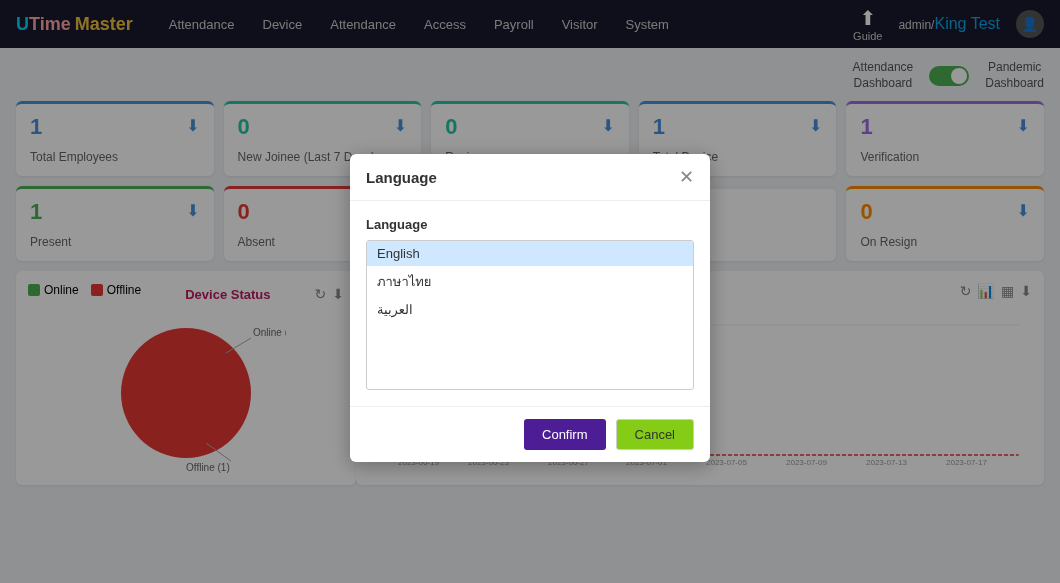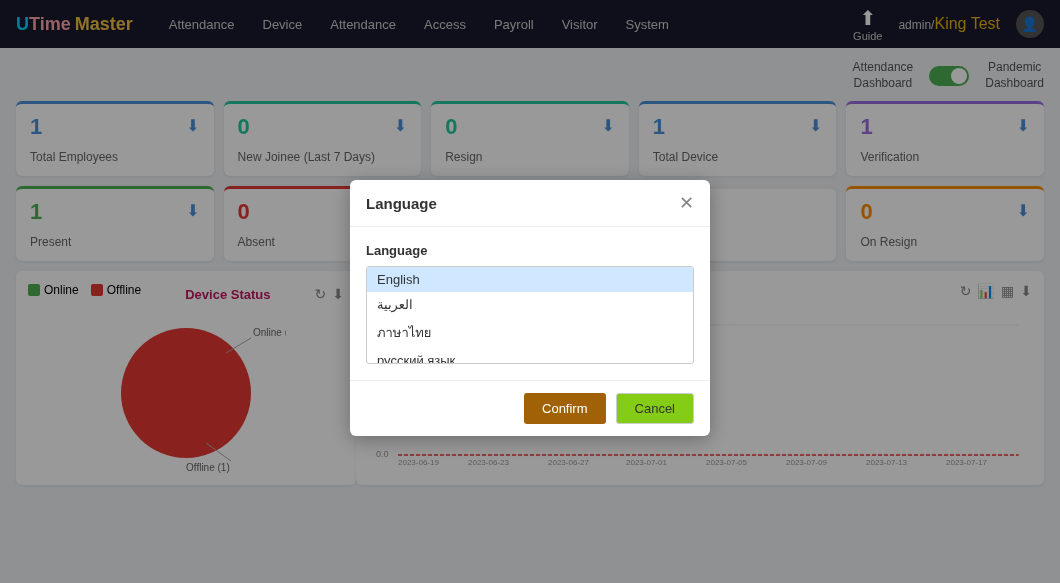--- a/index.html
+++ b/index.html
@@ -41,21 +41,21 @@
     .guide-btn {
       display: flex;
       flex-direction: column;
       align-items: center;
       color: #ccc;
       font-size: 11px;
       cursor: pointer;
     }
     .guide-icon { font-size: 20px; color: #fff; }
     .admin-info { color: #ccc; font-size: 12px; }
-    .admin-name { color: #eab308; }
+    .admin-name { color: #0ea5e9; }
     .user-avatar {
       background: #555;
       border-radius: 50%;
       width: 28px;
       height: 28px;
       display: flex;
       align-items: center;
       justify-content: center;
       color: #fff;
       font-size: 14px;
@@ -214,21 +214,21 @@
       justify-content: space-between;
       padding: 12px 16px;
       border-bottom: 1px solid #eee;
     }
     .modal-title { font-size: 15px; font-weight: bold; color: #333; }
     .modal-close { font-size: 18px; color: #888; cursor: pointer; }
     .modal-body { padding: 16px; }
     .modal-section-label { font-size: 13px; font-weight: bold; color: #333; margin-bottom: 8px; }
     .lang-select {
       width: 100%;
-      height: 98px;
+      height: 150px;
       border: 1px solid #ccc;
       border-radius: 3px;
       font-size: 13px;
       overflow-y: auto;
     }
     .lang-option {
       padding: 5px 10px;
       cursor: pointer;
       color: #333;
     }
@@ -236,21 +236,21 @@
       background: #d0e8ff;
     }
     .modal-footer {
       display: flex;
       justify-content: flex-end;
       gap: 10px;
       padding: 12px 16px;
       border-top: 1px solid #eee;
     }
     .btn-confirm {
-      background: #a16207;
+      background: #4c1d95;
       color: #fff;
       border: none;
       border-radius: 3px;
       padding: 7px 18px;
       font-size: 13px;
       cursor: pointer;
     }
     .btn-cancel {
       background: #84cc16;
       color: #333;
@@ -445,23 +445,22 @@
 <div class="overlay">
   <div class="modal">
     <div class="modal-header">
       <span class="modal-title">Language</span>
       <span class="modal-close">✕</span>
     </div>
     <div class="modal-body">
       <div class="modal-section-label">Language</div>
       <div class="lang-select">
         <div class="lang-option selected">English</div>
+        <div class="lang-option">ภาษาไทย</div>
         <div class="lang-option">العربية</div>
-        <div class="lang-option">ภาษาไทย</div>
-        <div class="lang-option">русский язык</div>
 
       </div>
     </div>
     <div class="modal-footer">
       <button class="btn-confirm">Confirm</button>
       <button class="btn-cancel">Cancel</button>
     </div>
   </div>
 </div>
 

